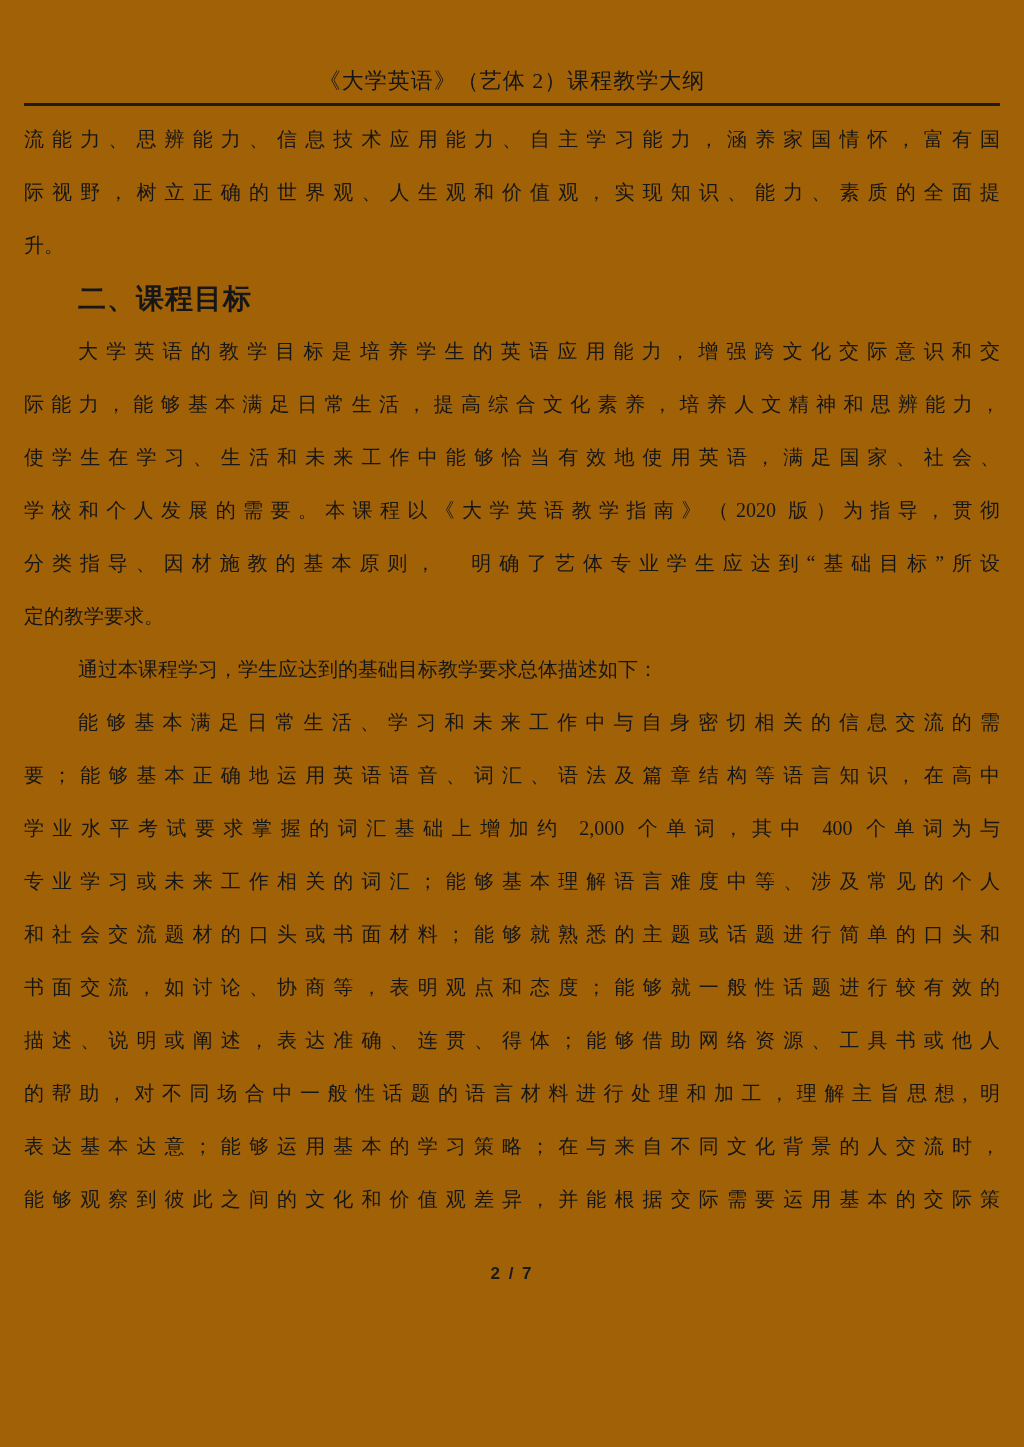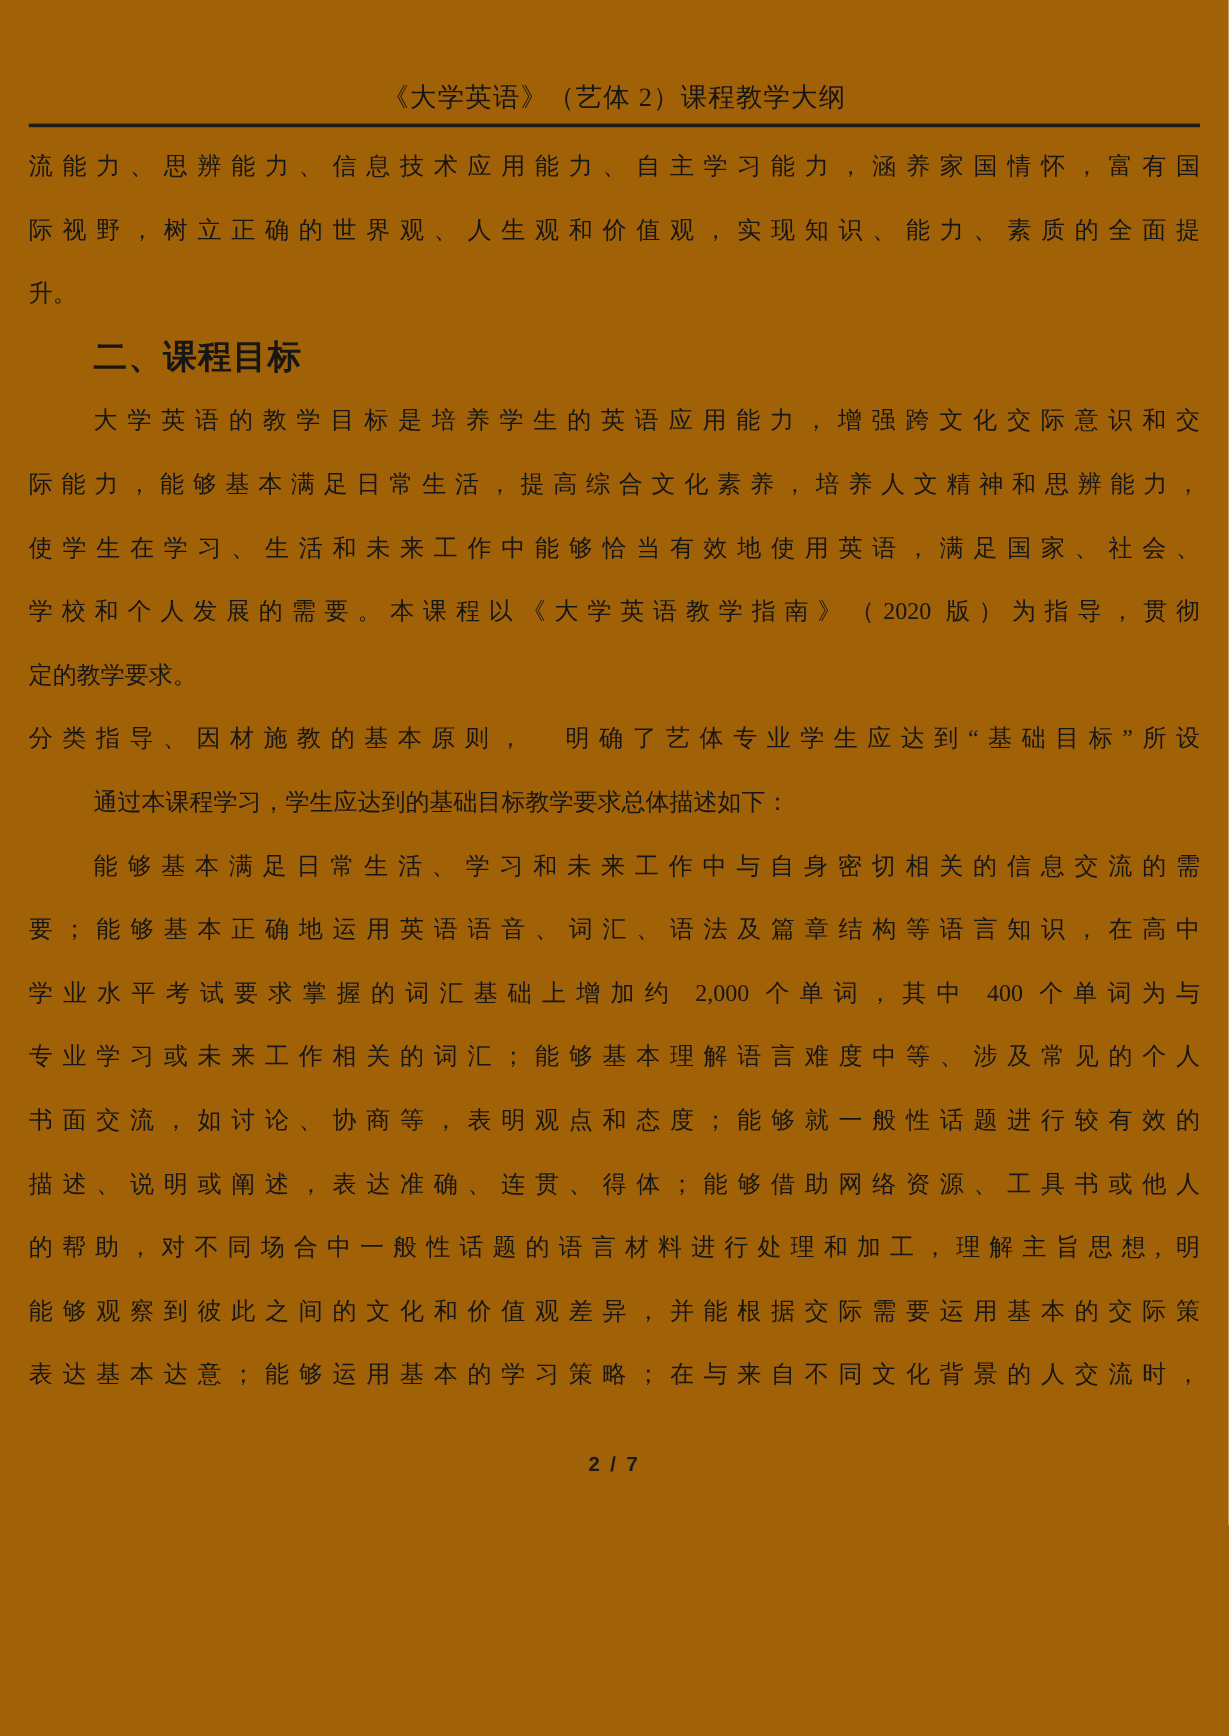--- a/index.html
+++ b/index.html
@@ -75,29 +75,30 @@
 
   <div class="doc-body">
     <div class="line">流能力、思辨能力、信息技术应用能力、自主学习能力，涵养家国情怀，富有国</div>
     <div class="line">际视野，树立正确的世界观、人生观和价值观，实现知识、能力、素质的全面提</div>
     <div class="line endline">升。</div>
     <div class="line heading indent">二、课程目标</div>
     <div class="line indent">大学英语的教学目标是培养学生的英语应用能力，增强跨文化交际意识和交</div>
     <div class="line">际能力，能够基本满足日常生活，提高综合文化素养，培养人文精神和思辨能力，</div>
     <div class="line">使学生在学习、生活和未来工作中能够恰当有效地使用英语，满足国家、社会、</div>
     <div class="line">学校和个人发展的需要。本课程以《大学英语教学指南》（2020 版）为指导，贯彻</div>
+    <div class="line">分类指导、因材施教的基本原则，　明确了艺体专业学生应达到“基础目标”所设</div>
     <div class="line endline">定的教学要求。</div>
-    <div class="line">分类指导、因材施教的基本原则，　明确了艺体专业学生应达到“基础目标”所设</div>
     <div class="line endline indent">通过本课程学习，学生应达到的基础目标教学要求总体描述如下：</div>
     <div class="line indent">能够基本满足日常生活、学习和未来工作中与自身密切相关的信息交流的需</div>
     <div class="line">要；能够基本正确地运用英语语音、词汇、语法及篇章结构等语言知识，在高中</div>
     <div class="line">学业水平考试要求掌握的词汇基础上增加约 2,000 个单词，其中 400 个单词为与</div>
     <div class="line">专业学习或未来工作相关的词汇；能够基本理解语言难度中等、涉及常见的个人</div>
+    <div class="line">和社会交流题材的口头或书面材料；能够就熟悉的主题或话题进行简单的口头和</div>
     <div class="line">书面交流，如讨论、协商等，表明观点和态度；能够就一般性话题进行较有效的</div>
     <div class="line">描述、说明或阐述，表达准确、连贯、得体；能够借助网络资源、工具书或他人</div>
     <div class="line">的帮助，对不同场合中一般性话题的语言材料进行处理和加工，理解主旨思想, 明</div>
+    <div class="line">表达基本达意；能够运用基本的学习策略；在与来自不同文化背景的人交流时，</div>
     <div class="line">能够观察到彼此之间的文化和价值观差异，并能根据交际需要运用基本的交际策</div>
-    <div class="line">表达基本达意；能够运用基本的学习策略；在与来自不同文化背景的人交流时，</div>
   </div>
 
   <div class="doc-footer">2 / 7</div>
 
 </div>
 
 </body></html>

